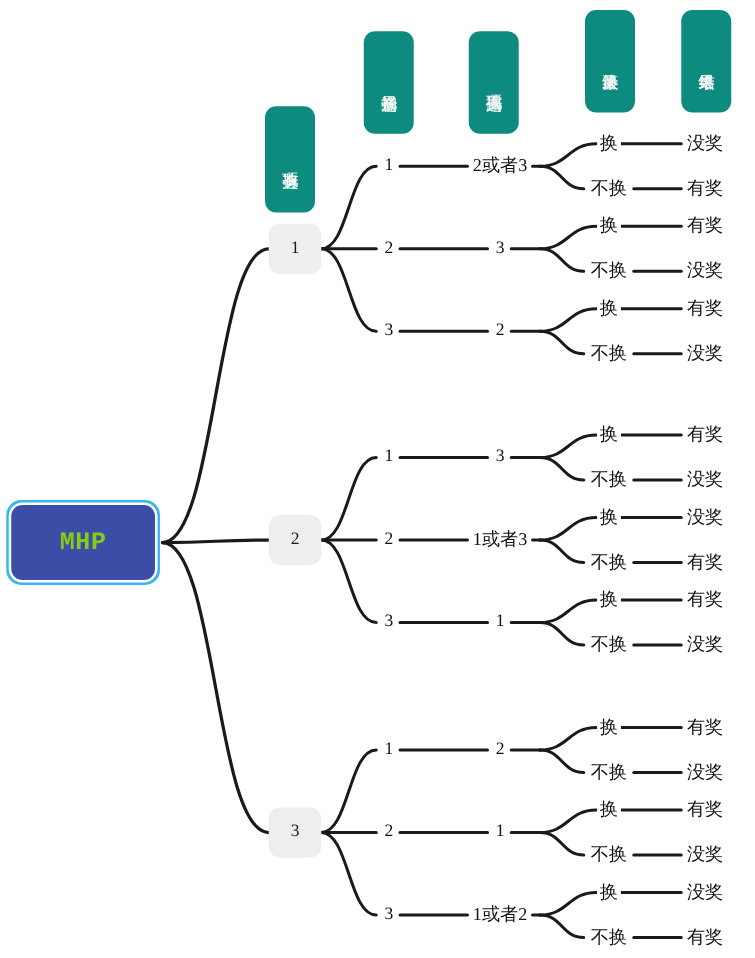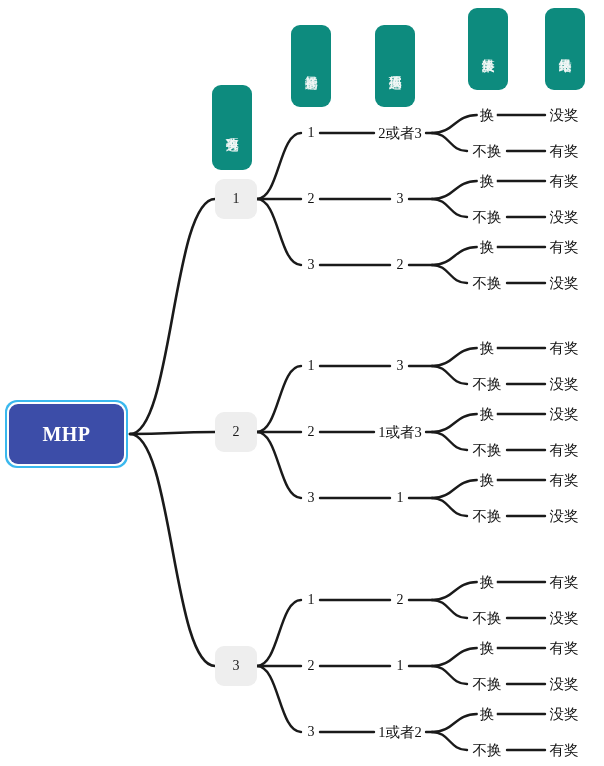--- a/index.html
+++ b/index.html
@@ -28,22 +28,23 @@
   #root-node{
     position:absolute;left:5px;top:400px;width:123px;height:68px;
     box-sizing:border-box;
     border-radius:12px;
     display:flex;align-items:center;justify-content:center;
   }
   #root-node .inner{
     position:absolute;left:4px;top:4px;right:4px;bottom:4px;
     border-radius:9px;
     display:flex;align-items:center;justify-content:center;
-    font-size:20px;font-weight:bold;color:#ffffff;
+    font-size:20px;font-weight:bold;color:#84cc16;
     letter-spacing:.5px;
+    font-family:Liberation Mono, monospace;
   }
 
   
   .l1node{
     position:absolute;width:42px;height:40px;
     background:#eeeeee;border-radius:9px;
     display:flex;align-items:center;justify-content:center;
     font-size:14px;color:#1a1a1a;
   }
 

